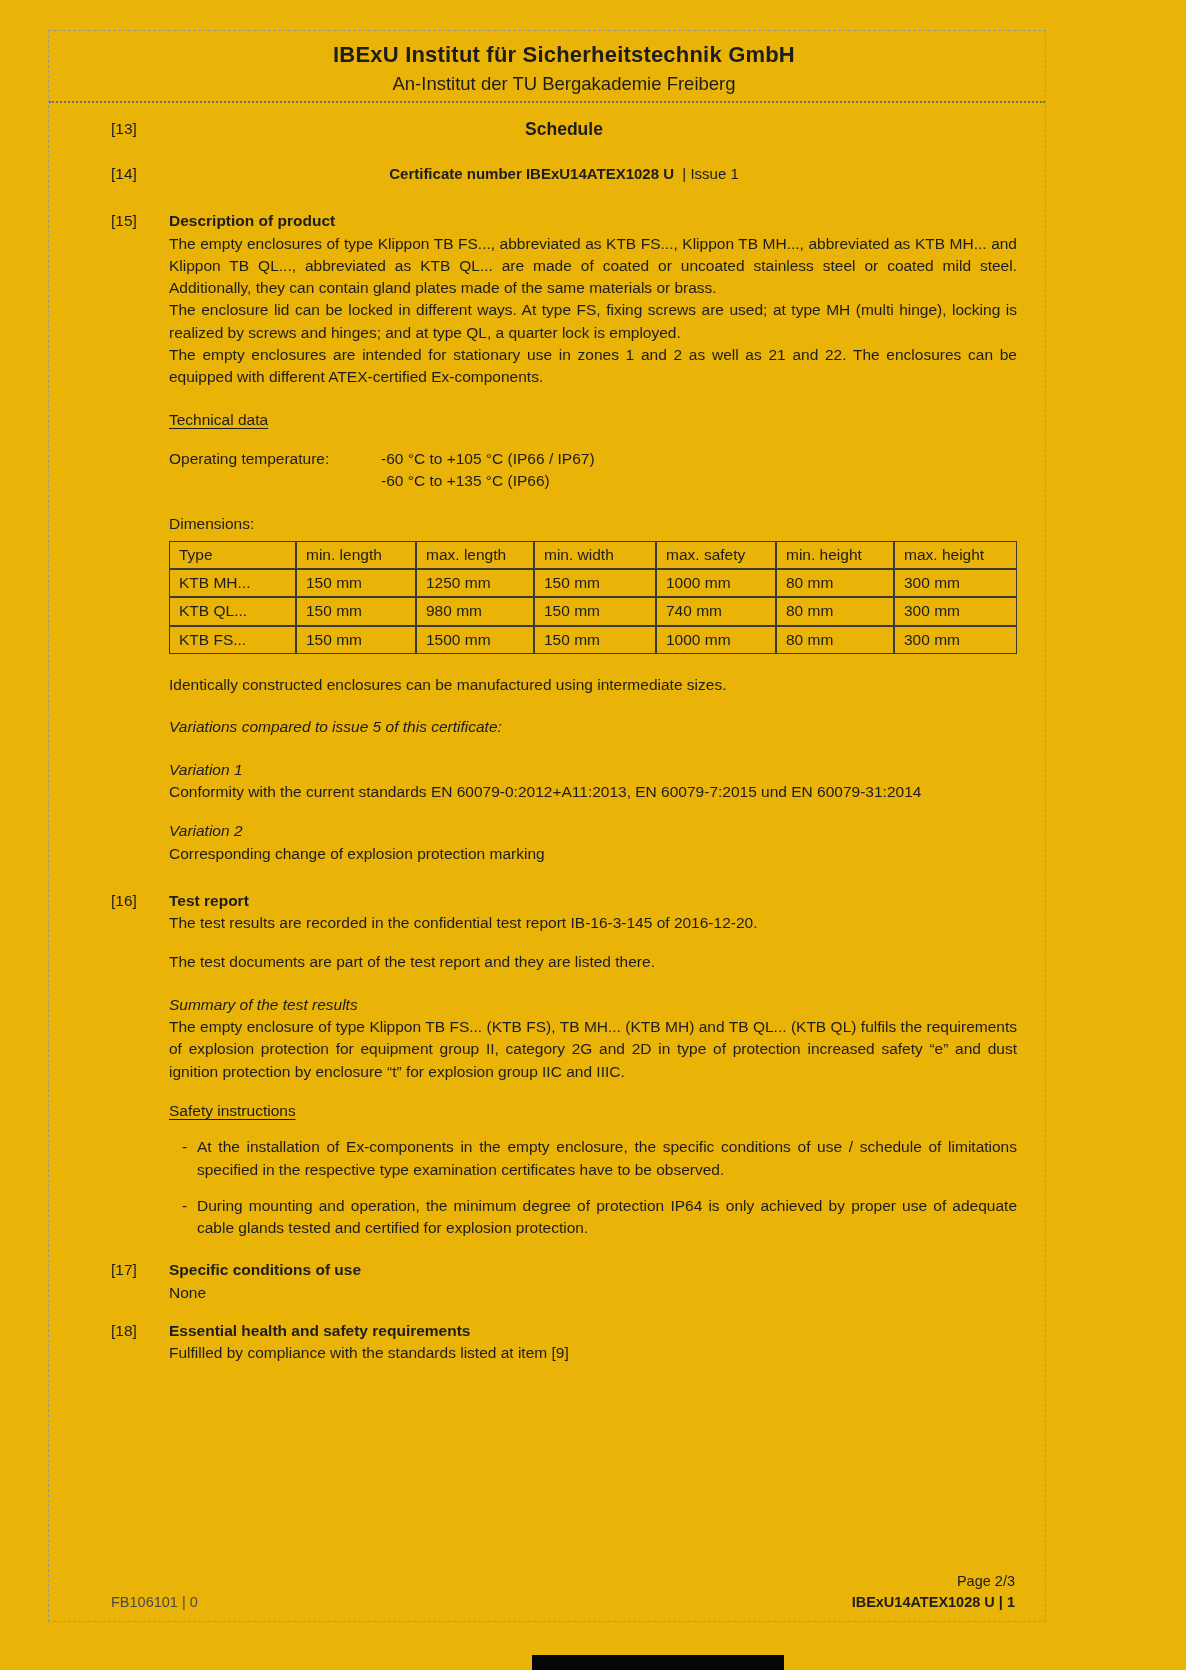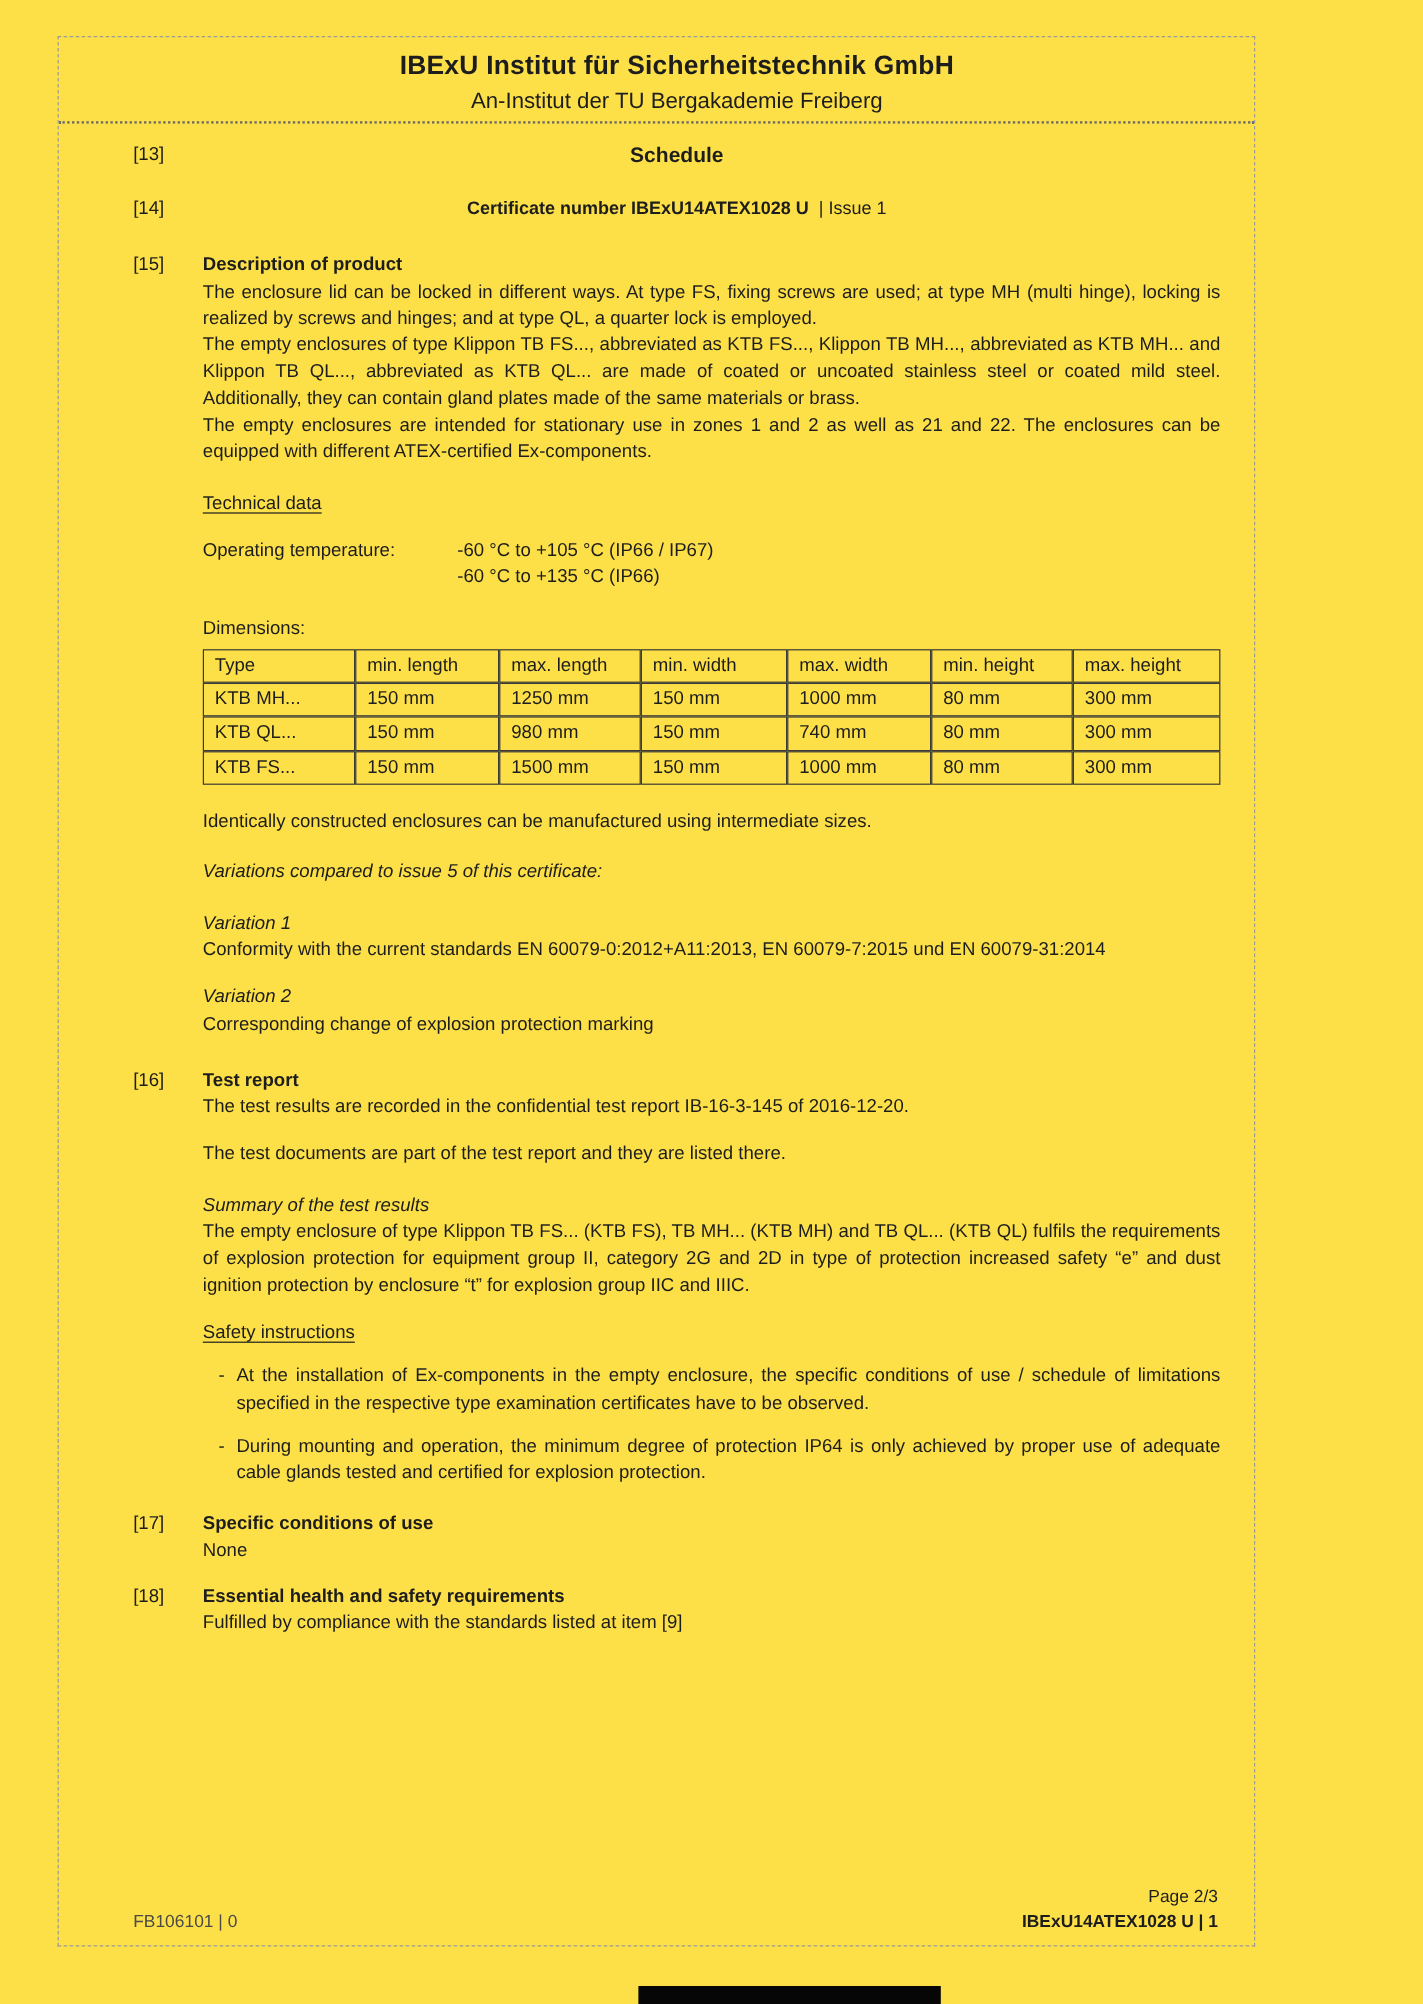--- a/index.html
+++ b/index.html
@@ -5,21 +5,21 @@
   * { box-sizing: border-box; }
   html, body { margin: 0; padding: 0; }
   body {
     width: 1186px; height: 1670px;
     background: #f4f4f1;
     font-family: "Liberation Sans", sans-serif;
   }
   .page {
     position: relative;
     width: 1186px; height: 1670px;
-    background: #fde047;
+    background: #eab308;
     color: #1d1d1d;
     overflow: hidden;
   }
   .frame {
     position: absolute;
     left: 48px; top: 30px;
     width: 998px; height: 1592px;
     border: 1px dashed #9a9a94;
   }
   .doc-header {
@@ -123,22 +123,22 @@
         <div class="content-full">
           <span class="cert-title">Certificate number IBExU14ATEX1028 U</span>
           <span class="cert-issue">| Issue 1</span>
         </div>
       </div>
 
       <div class="row section">
         <span class="ref">[15]</span>
         <div class="content">
           <div class="sec-heading">Description of product</div>
+          <p class="para">The empty enclosures of type Klippon TB FS..., abbreviated as KTB FS..., Klippon TB MH..., abbreviated as KTB MH... and Klippon TB QL..., abbreviated as KTB QL... are made of coated or uncoated stainless steel or coated mild steel. Additionally, they can contain gland plates made of the same materials or brass.</p>
           <p class="para">The enclosure lid can be locked in different ways. At type FS, fixing screws are used; at type MH (multi hinge), locking is realized by screws and hinges; and at type QL, a quarter lock is employed.</p>
-          <p class="para">The empty enclosures of type Klippon TB FS..., abbreviated as KTB FS..., Klippon TB MH..., abbreviated as KTB MH... and Klippon TB QL..., abbreviated as KTB QL... are made of coated or uncoated stainless steel or coated mild steel. Additionally, they can contain gland plates made of the same materials or brass.</p>
           <p class="para">The empty enclosures are intended for stationary use in zones 1 and 2 as well as 21 and 22. The enclosures can be equipped with different ATEX-certified Ex-components.</p>
 
           <div class="underlined gap-lg">Technical data</div>
 
           <div class="op-temp gap-md">
             <div class="op-label">Operating temperature:</div>
             <div class="op-values">
               <div>-60 °C to +105 °C (IP66 / IP67)</div>
               <div>-60 °C to +135 °C (IP66)</div>
             </div>
@@ -155,21 +155,21 @@
                 <col style="width:120px">
                 <col style="width:118px">
               <col style="width:123px">
             </colgroup>
             <thead>
               <tr>
                 <th>Type</th>
                 <th>min. length</th>
                 <th>max. length</th>
                 <th>min. width</th>
-                <th>max. width</th>
+                <th>max. safety</th>
                 <th>min. height</th>
                 <th>max. height</th>
               </tr>
             </thead>
             <tbody>
               <tr>
                 <td>KTB MH...</td>
                 <td>150 mm</td>
                 <td>1250 mm</td>
                 <td>150 mm</td>

